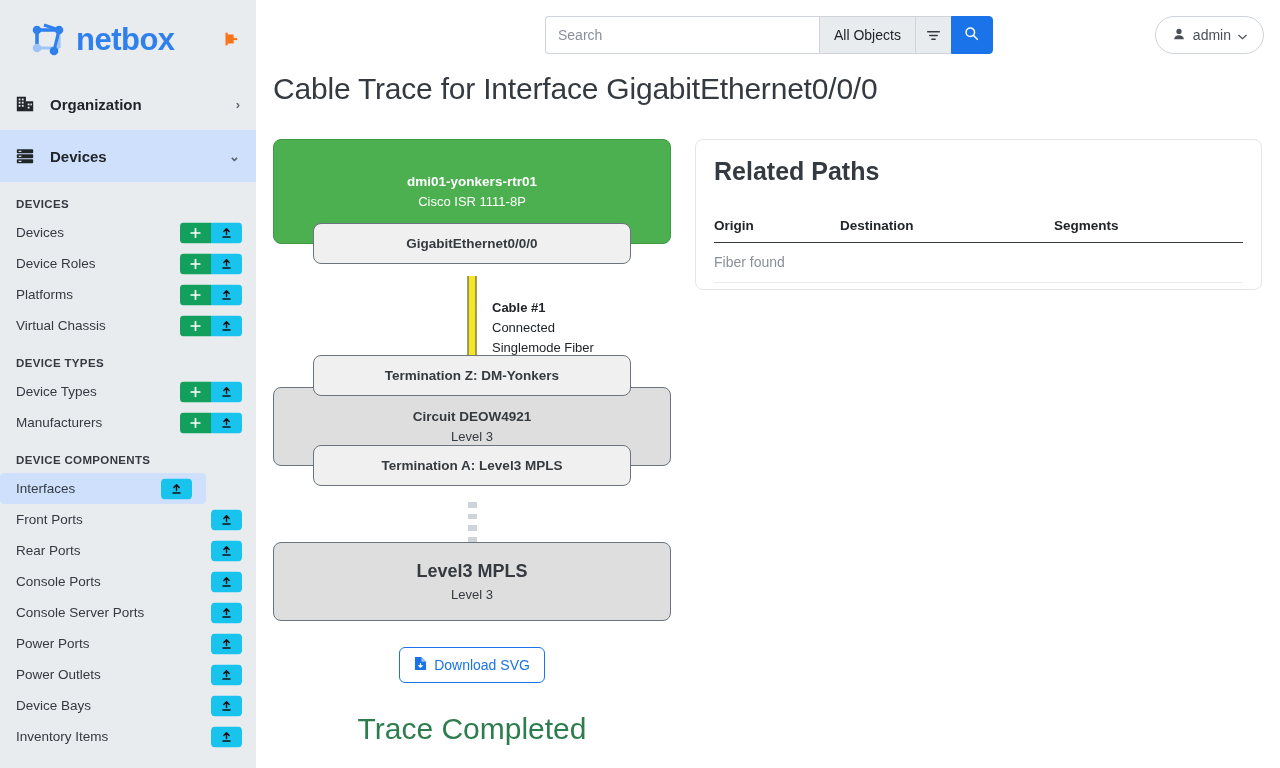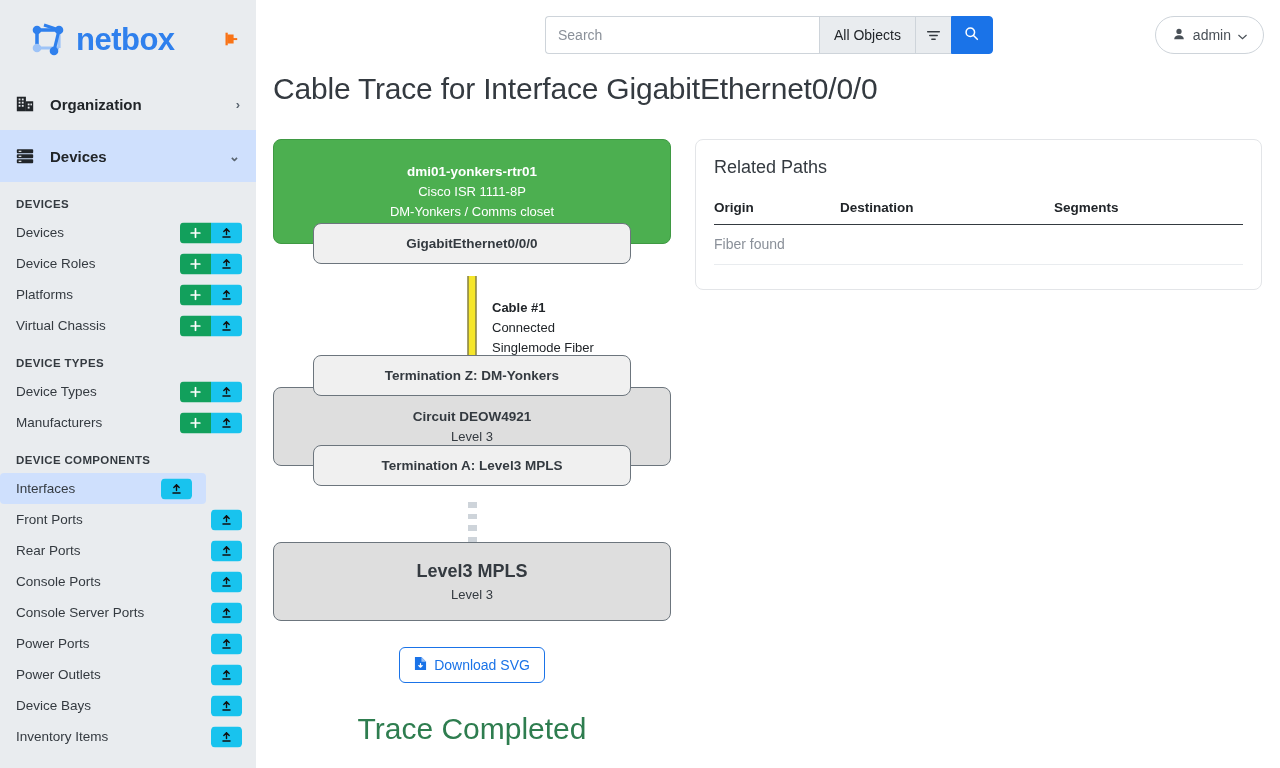--- a/index.html
+++ b/index.html
@@ -198,21 +198,21 @@
     margin-top: 29px; text-align: center;
     font-size: 30px; color: #2e7d4f; font-weight: 400;
   }
 
   
   .rp-card {
     width: 567px; flex: 0 0 567px; height: 151px;
     border: 1px solid #e3e5e8; border-radius: 8px;
     padding: 17px 18px 0 18px; background: #fff;
   }
-  .rp-title { font-size: 18px; color: #343a40; font-weight: 400; margin-bottom: 22px; }
+  .rp-title { font-size: 25px; color: #343a40; font-weight: 700; margin-bottom: 32px; }
   .rp-table { width: 100%; border-collapse: collapse; }
   .rp-table th {
     text-align: left; font-size: 13.5px; font-weight: 700; color: #212529;
     padding-bottom: 9px; border-bottom: 1.5px solid #343a40;
   }
   .rp-table td {
     font-size: 14px; color: #8a9099; padding: 11px 0 12px 0;
     border-bottom: 1px solid #e9ecef;
   }
   .col-o { width: 126px; } .col-d { width: 214px; }
@@ -527,21 +527,20 @@
 
     <h1 class="page-title">Cable Trace for Interface GigabitEthernet0/0/0</h1>
 
     <div class="content">
 
       <div class="trace-col">
 
         <div class="node node-device">
           <div class="t1">dmi01-yonkers-rtr01</div>
           <div class="t2">Cisco ISR 1111-8P</div>
-          <div class="t3">DM-Yonkers / Comms closet</div>
         </div>
 
         <div class="term-box">
           <span>GigabitEthernet0/0/0</span>
         </div>
 
         <div class="cable-zone">
           <div class="cable-line"></div>
           <div class="cable-meta">
             <div class="ttl">Cable #1</div>

